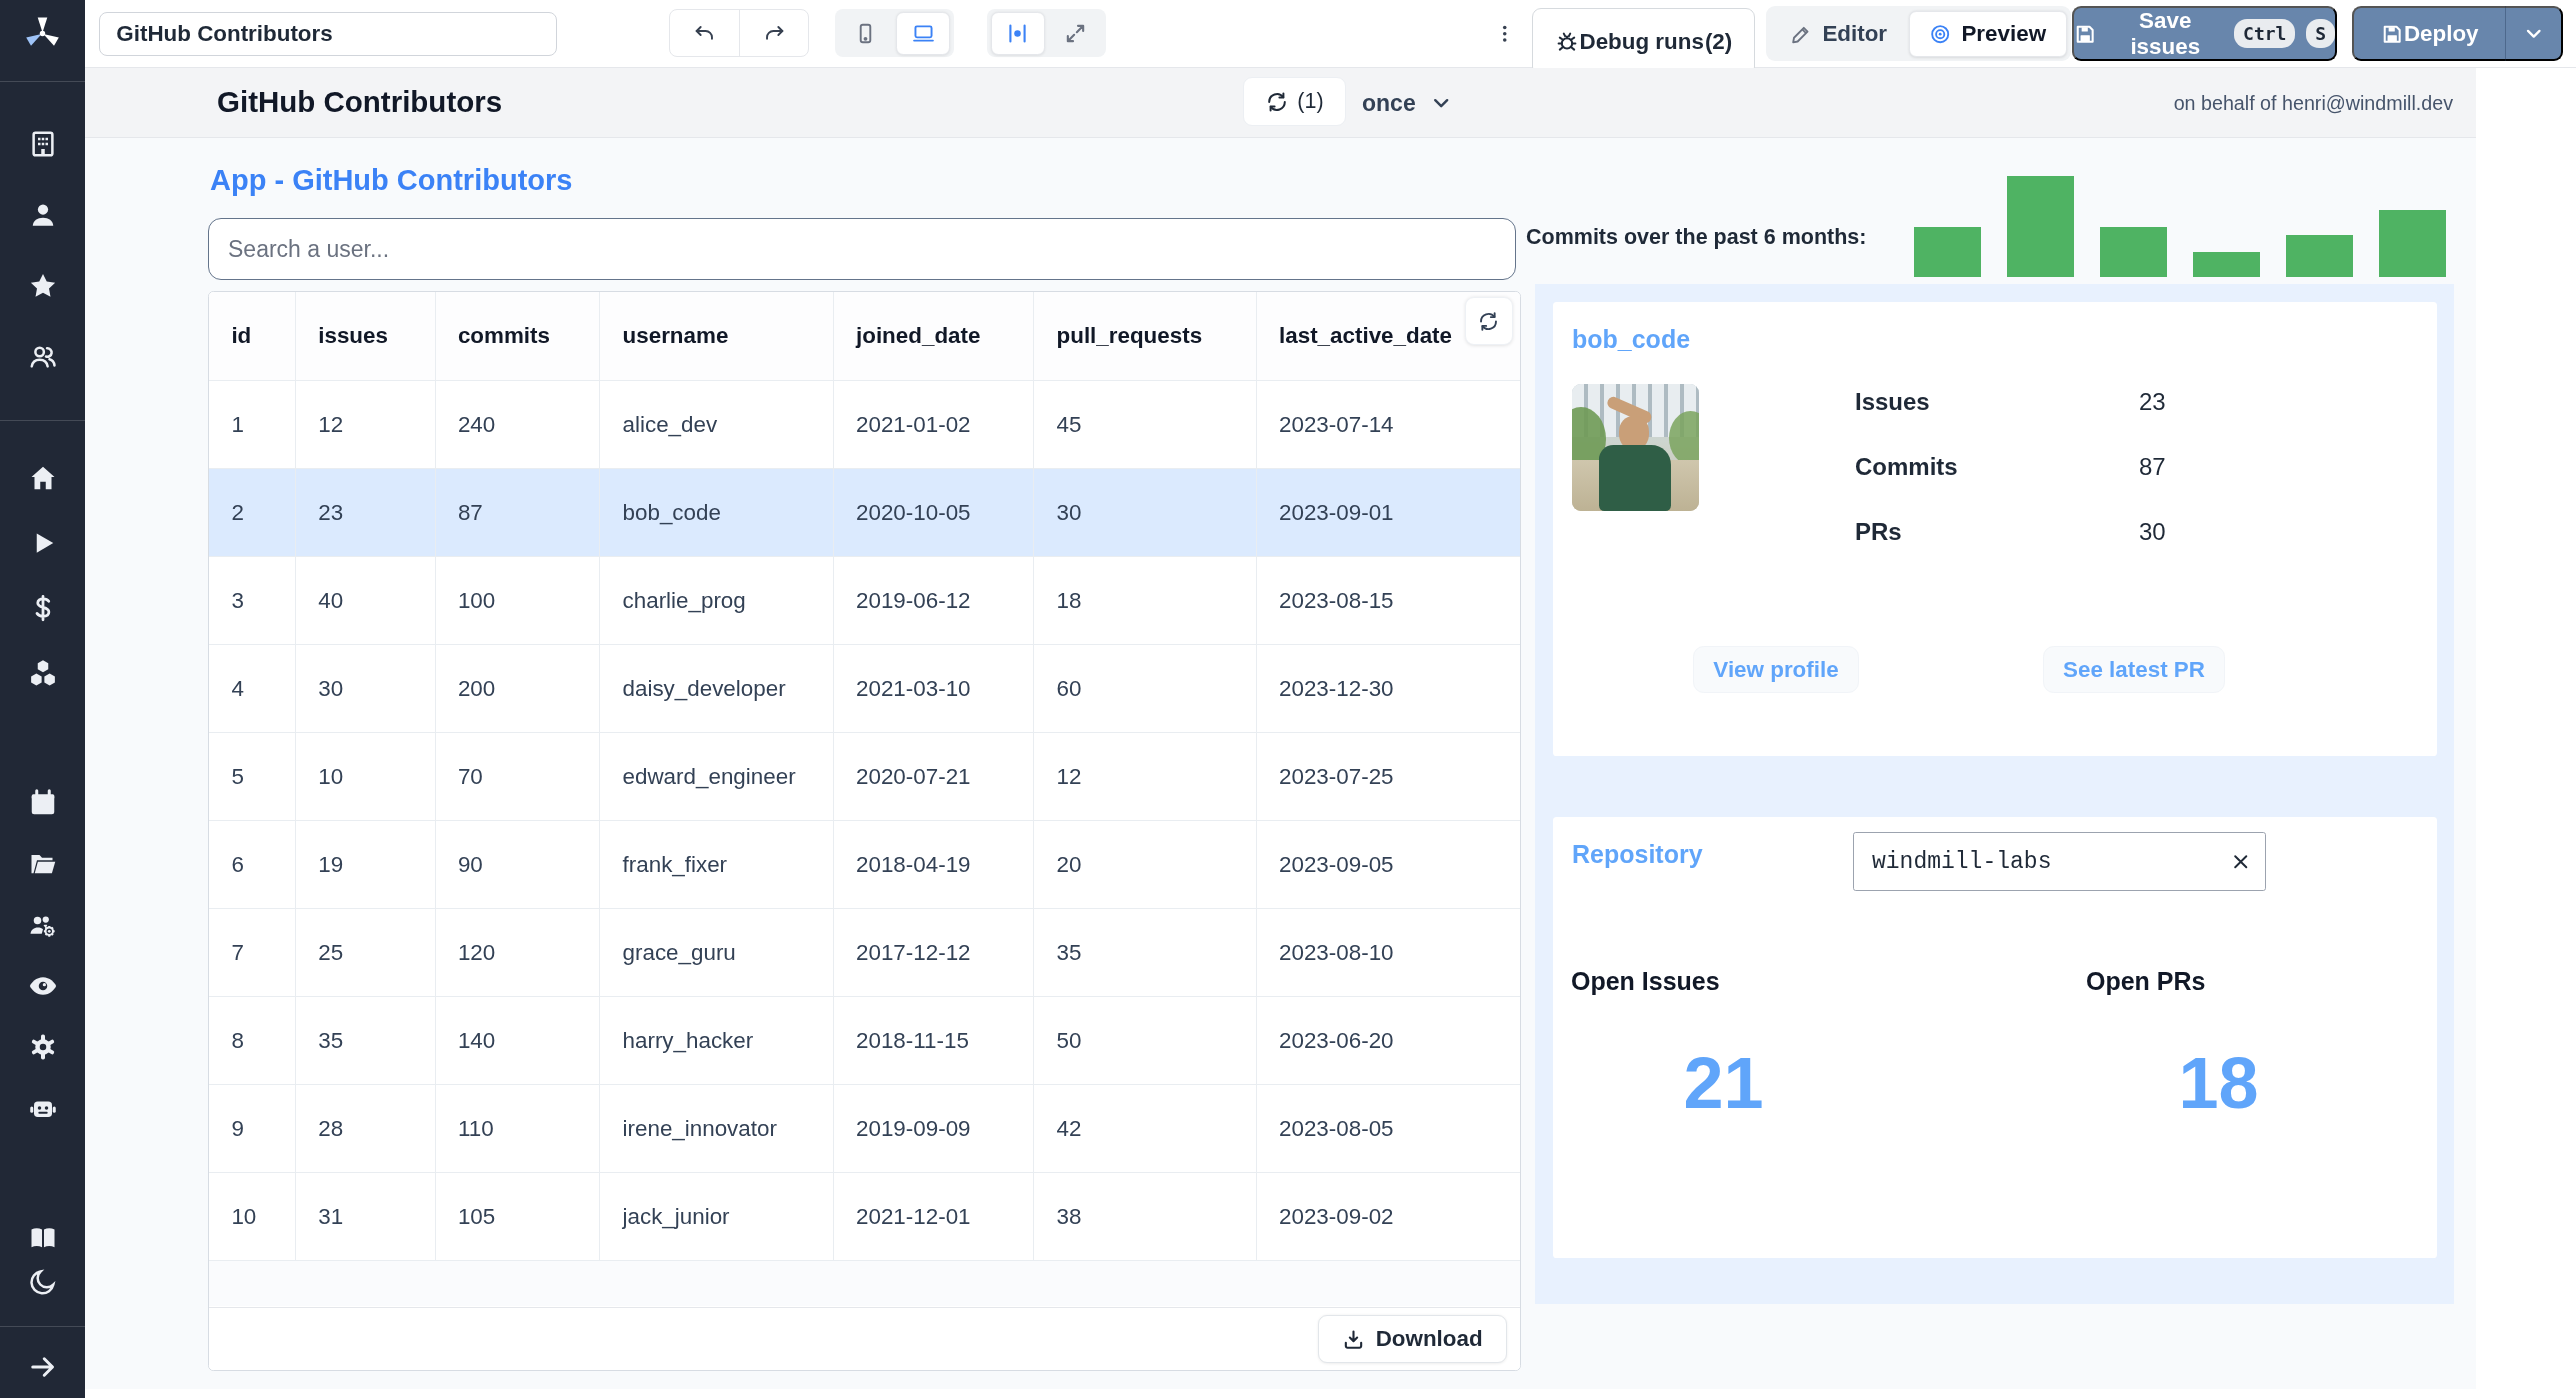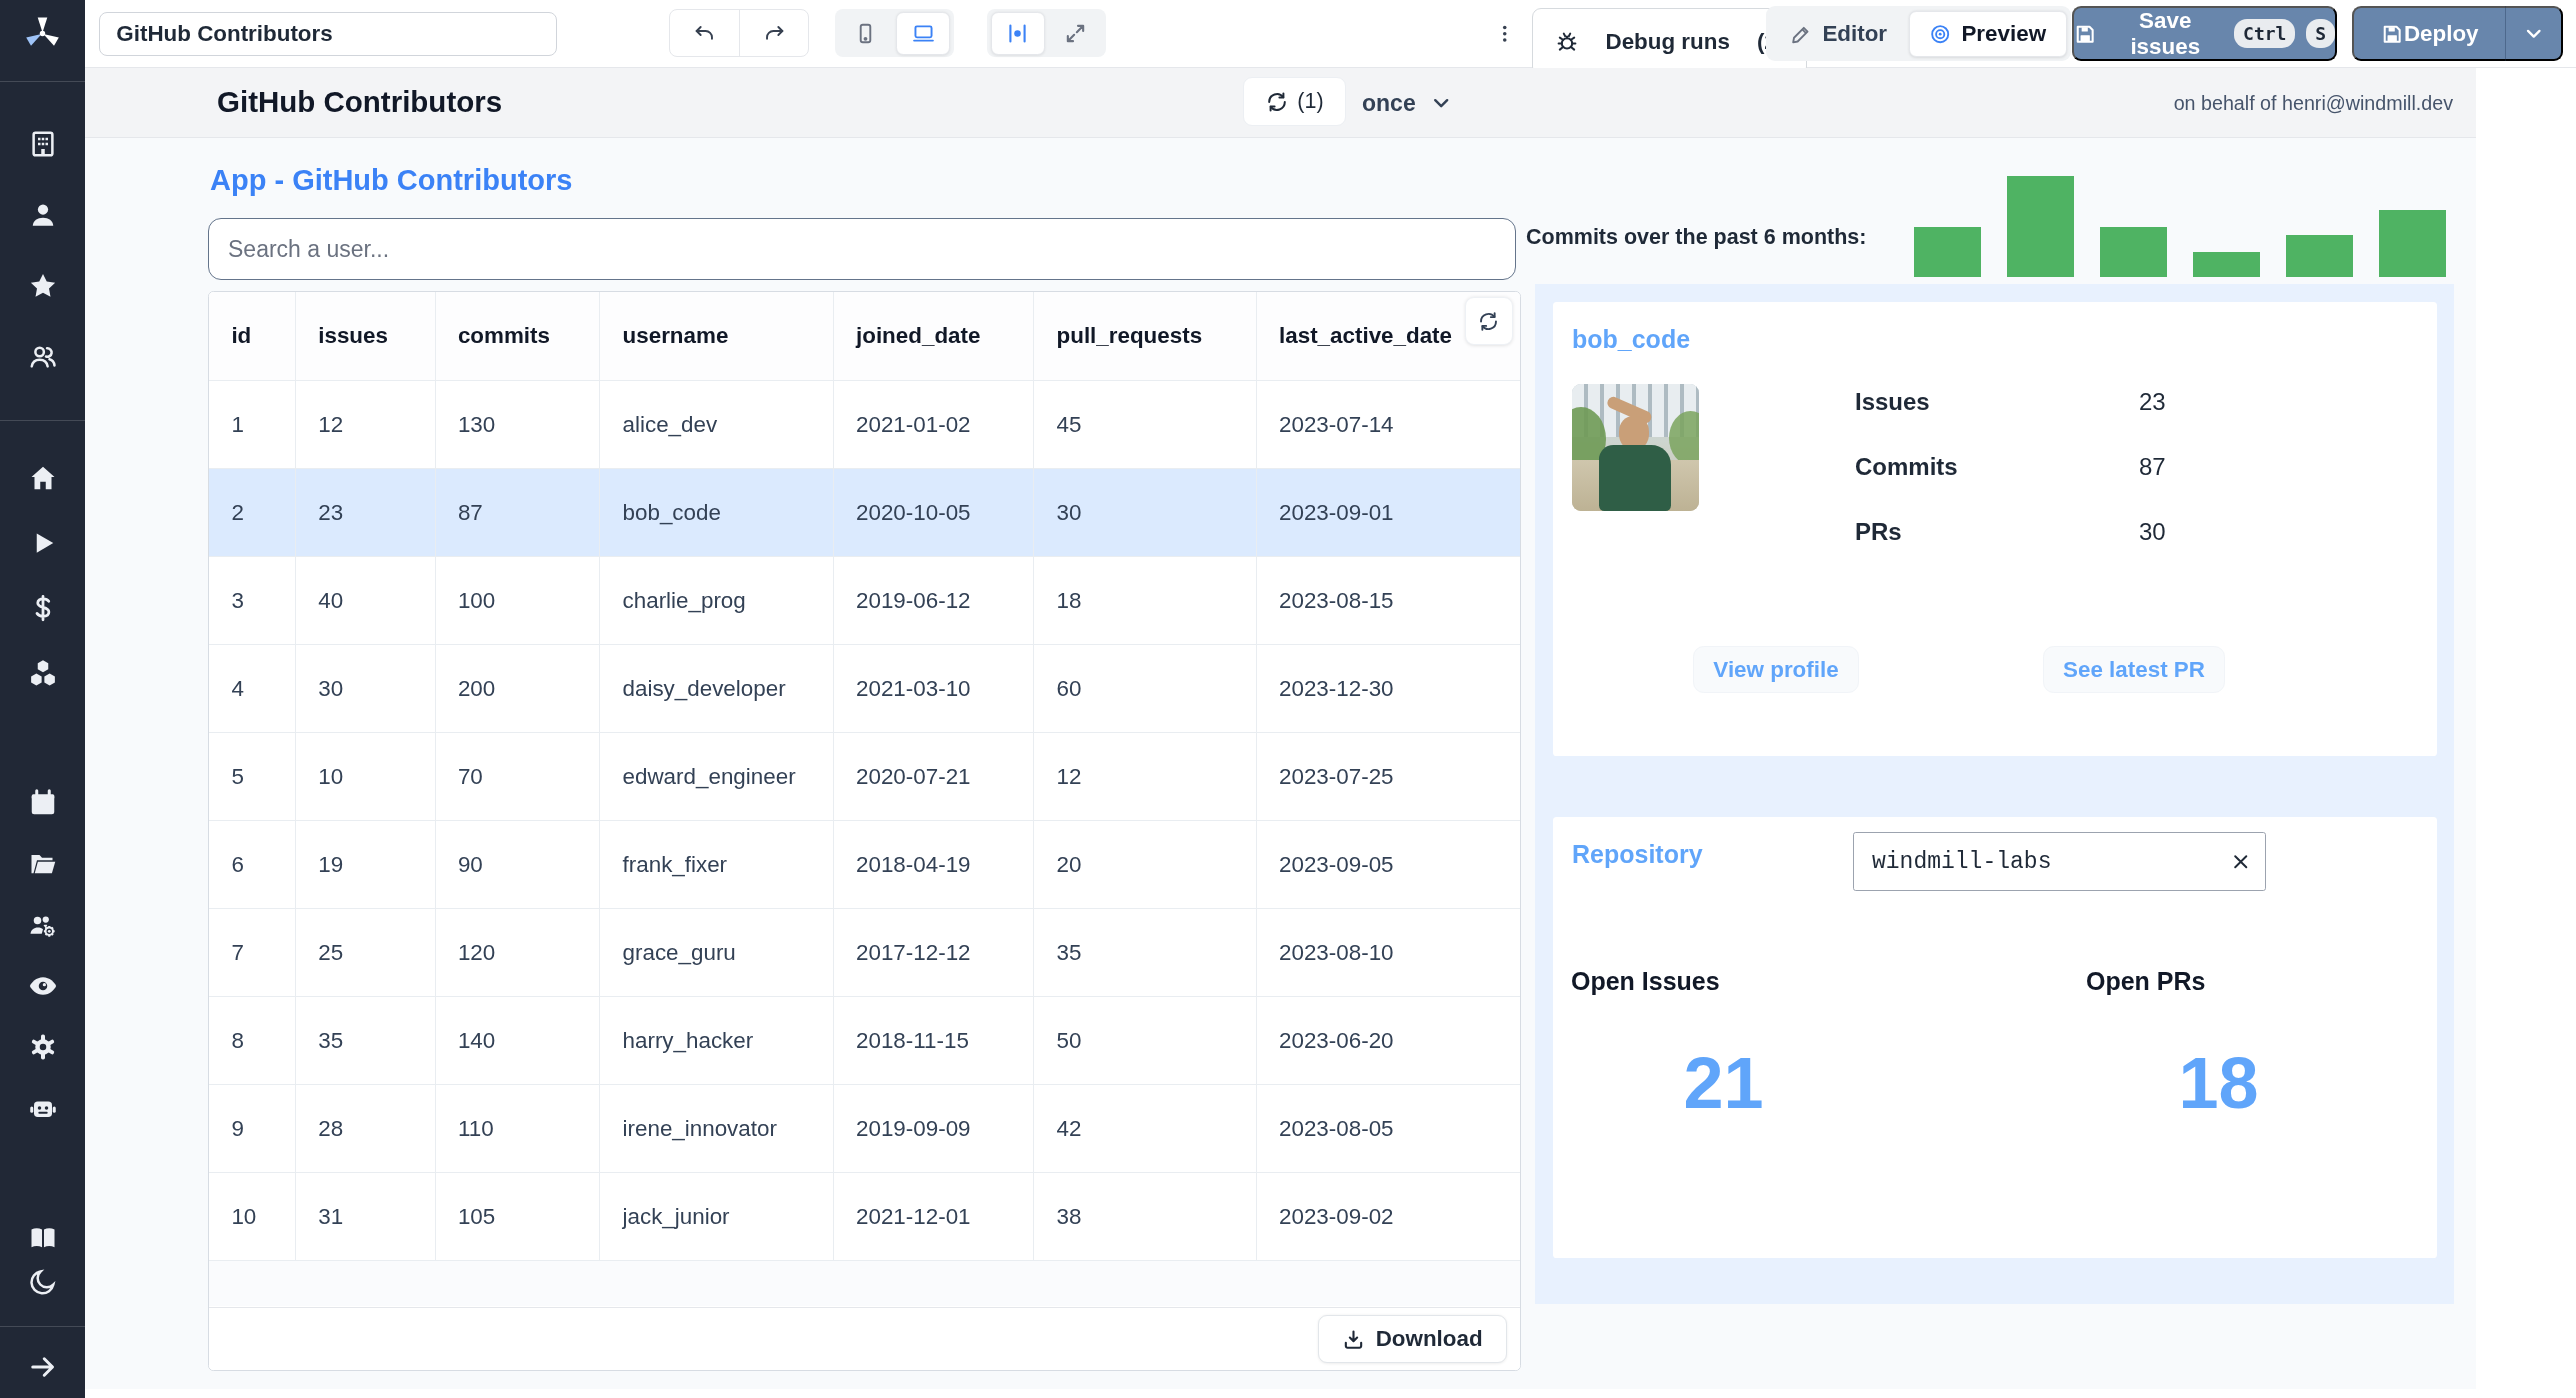--- a/index.html
+++ b/index.html
@@ -26,21 +26,21 @@
   .btn-group{position:absolute;top:9px;height:48px;display:flex;border:0.9px solid #e5e7eb;border-radius:8px;background:#fff;overflow:hidden}
   .btn-group .tool-btn{width:70px;display:flex;align-items:center;justify-content:center;color:#374151;cursor:pointer}
   .btn-group .tool-btn + .tool-btn{border-left:0.9px solid #e5e7eb}
   .tool-btn .icon{width:23px;height:23px}
   .seg{position:absolute;top:9px;height:48px;background:#f1f3f5;border-radius:8px;display:flex;align-items:center;padding:0 3.6px;gap:3.6px}
   .seg .chip{height:43px;min-width:54px;padding:0 12.5px;display:flex;align-items:center;justify-content:center;border-radius:7.2px;color:#6b7280;cursor:pointer}
   .seg .chip .icon{width:23px;height:23px}
   .seg .chip.active{background:#fff;border:0.9px solid #e5e7eb;color:var(--accent-blue);box-shadow:0 0.9px 2.7px rgba(0,0,0,.08)}
   .kebab{position:absolute;left:1400px;top:14.3px;width:39px;height:39px;display:flex;align-items:center;justify-content:center;color:#374151;cursor:pointer}
   .kebab .icon{width:21.5px;height:21.5px}
-  .debug-btn{position:absolute;left:1447px;top:8px;height:68px;padding:0 21.5px;display:flex;align-items:center;gap:27px;
+  .debug-btn{position:absolute;left:1447px;top:8px;height:68px;padding:0 21.5px;display:flex;align-items:center;gap:1px;
              background:#fff;border:0.9px solid #d6dade;border-radius:9px;cursor:pointer;font-size:22.4px;font-weight:bold;color:#1f2937}
   .debug-btn .icon{width:24px;height:24px;color:#1f2937}
   .mode-seg{position:absolute;left:1681px;top:6.3px;height:55px;background:#f1f3f5;border-radius:9px;display:flex;align-items:center;padding:0 4.5px;gap:1.8px}
   .mode-item{height:46px;padding:0 19.7px;display:flex;align-items:center;gap:9.8px;border-radius:7.2px;font-size:22.4px;font-weight:bold;color:#334155;cursor:pointer}
   .mode-item .icon{width:22.4px;height:22.4px;color:#6b7280}
   .mode-item.active{background:#fff;border:0.9px solid #e5e7eb;box-shadow:0 0.9px 2.7px rgba(0,0,0,.10);color:#111827}
   .mode-item.active .icon{color:var(--accent-blue)}
   .blue-btn{position:absolute;top:6.3px;height:55px;background:var(--steel-blue);border-radius:9px;display:flex;align-items:center;
             color:#fff;font-size:22.4px;font-weight:bold;cursor:pointer}
   .blue-btn .icon{width:22.4px;height:22.4px;color:#fff}
@@ -463,21 +463,21 @@
         <div class="th">issues</div>
         <div class="th">commits</div>
         <div class="th">username</div>
         <div class="th">joined_date</div>
         <div class="th">pull_requests</div>
         <div class="th">last_active_date</div>
     </div>
     <div class="tr">
         <div class="td">1</div>
         <div class="td">12</div>
-        <div class="td">130</div>
+        <div class="td">240</div>
         <div class="td">alice_dev</div>
         <div class="td">2021-01-02</div>
         <div class="td">45</div>
         <div class="td">2023-07-14</div>
       </div>
       <div class="tr selected">
         <div class="td">2</div>
         <div class="td">23</div>
         <div class="td">87</div>
         <div class="td">bob_code</div>

